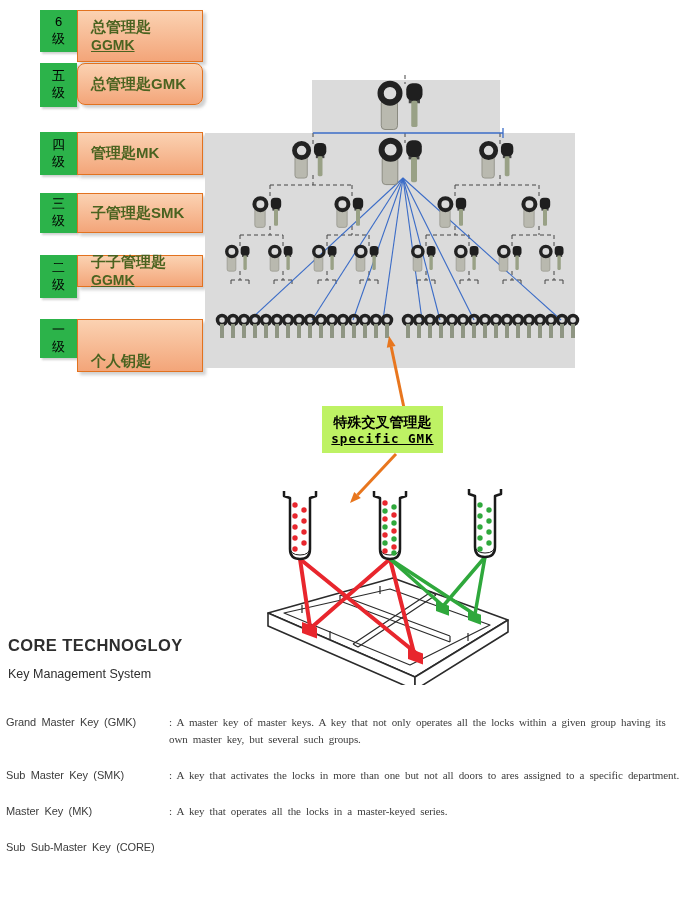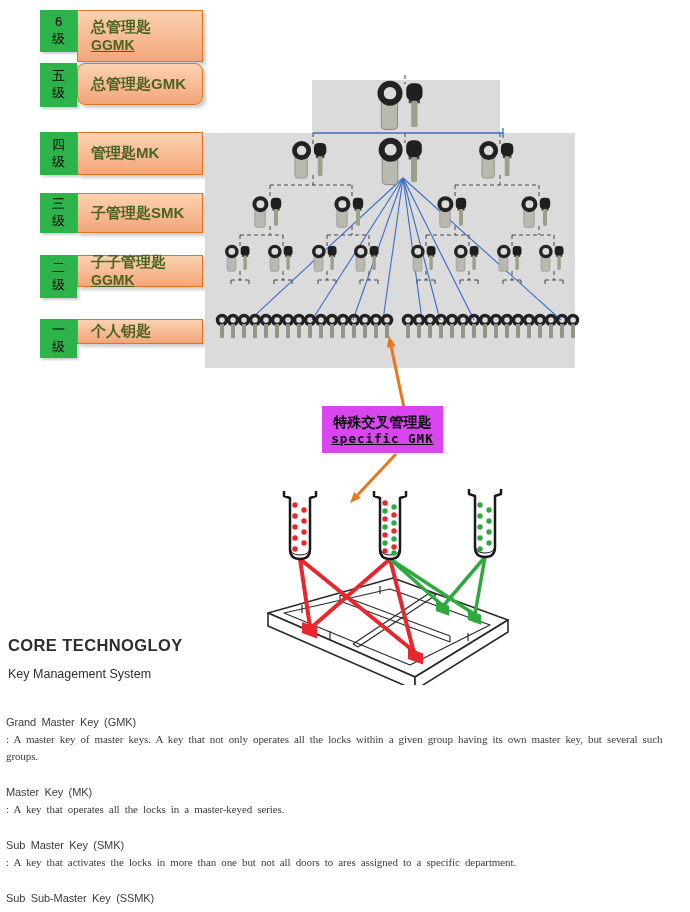--- a/index.html
+++ b/index.html
@@ -11,31 +11,31 @@
     display:flex;flex-direction:column;align-items:center;justify-content:center;
     font-size:13px;line-height:1.3;box-shadow:2px 2px 2px rgba(120,120,120,.35);}
   .lvl-label{position:absolute;left:77px;width:126px;box-sizing:border-box;padding-left:13px;
     display:flex;flex-direction:column;justify-content:center;
     background:linear-gradient(#fbd2b2,#f3a579);border:1px solid #e2721f;
     color:#4a6320;font-weight:bold;font-size:15px;line-height:1.25;
     box-shadow:3px 3px 3px rgba(120,120,120,.35);}
   .lvl-label .l2{font-size:14px;text-decoration:underline;}
 
   
-  .callout{position:absolute;left:322px;top:406px;width:121px;height:47px;background:#d946ef;
+  .callout{position:absolute;left:322px;top:406px;width:121px;height:47px;background:#bef264;
     display:flex;flex-direction:column;align-items:center;justify-content:center;color:#000;}
   .callout .c1{font-size:14px;font-weight:bold;line-height:1.3;}
   .callout .c2{font-family:"DejaVu Sans Mono",monospace;font-size:12.5px;font-weight:bold;letter-spacing:1px;text-decoration:underline;}
 
   
   .textblock{position:absolute;left:6px;top:632px;width:682px;color:#2e2e2e;}
   .title{font-size:16.5px;font-weight:600;letter-spacing:.4px;margin:4px 0 12px 2px;}
   .subtitle{font-size:12.5px;font-weight:500;margin:4px 0 33px 2px;}
   .def-row{display:flex;margin-bottom:19px;font-size:11px;line-height:1.55;
-    color:#3c3c3c;word-spacing:2.5px;letter-spacing:-.1px;flex-direction:column;}
+    color:#3c3c3c;word-spacing:2.5px;letter-spacing:-.1px;}
   .def-term{width:163px;flex-shrink:0;}
   .def-desc{flex:1;font-family:Liberation Serif, serif;}
 
   svg{position:absolute;}
   .overlay{pointer-events:none;}
 </style>
 </head>
 <body>
 
 <div class="page">
@@ -83,21 +83,21 @@
     </div>
     <div class="lvl-label" style="top:255px;height:32px;">
       <span>子子管理匙</span>
       <span class="l2">GGMK</span>
     </div>
 
     <div class="lvl-badge" style="top:319px;height:39px;">
       <span>一</span>
       <span>级</span>
     </div>
-    <div class="lvl-label" style="top:319px;height:25px;">
+    <div class="lvl-label" style="top:319px;height:53px;justify-content:flex-end;">
       <span>个人钥匙</span>
       <span class="l2"></span>
     </div>
   </div>
 
   <svg style="left:200px;top:75px;" width="380" height="300" viewBox="0 0 380 300">
     <defs>
       <g id="kp">
         <rect x="-19" y="-6" width="13" height="24" rx="3" fill="#b9b9af" stroke="#8a8a80" stroke-width="0.8"></rect>
         <circle cx="-12" cy="-11" r="7.5" fill="none" stroke="#222" stroke-width="5"></circle>
@@ -345,26 +345,26 @@
 
   <div class="textblock">
     <div class="title">CORE TECHNOGLOY</div>
     <div class="subtitle">Key Management System</div>
 
     <div class="def-row">
       <div class="def-term">Grand Master Key (GMK)</div>
       <div class="def-desc">: A master key of master keys. A key that not only operates all the locks within a given group having its own master key, but several such groups.</div>
     </div>
     <div class="def-row">
+      <div class="def-term">Sub Master Key (SMK)</div>
+      <div class="def-desc">: A key that activates the locks in more than one but not all doors to ares assigned to a specific department.</div>
+    </div>
+    <div class="def-row">
       <div class="def-term">Master Key (MK)</div>
       <div class="def-desc">: A key that operates all the locks in a master-keyed series.</div>
     </div>
     <div class="def-row">
-      <div class="def-term">Sub Master Key (SMK)</div>
-      <div class="def-desc">: A key that activates the locks in more than one but not all doors to ares assigned to a specific department.</div>
-    </div>
-    <div class="def-row">
-      <div class="def-term">Sub Sub-Master Key (SSMK)</div>
+      <div class="def-term">Sub Sub-Master Key (CORE)</div>
     </div>
 
   </div>
 
 </div>
 
 </body></html>

